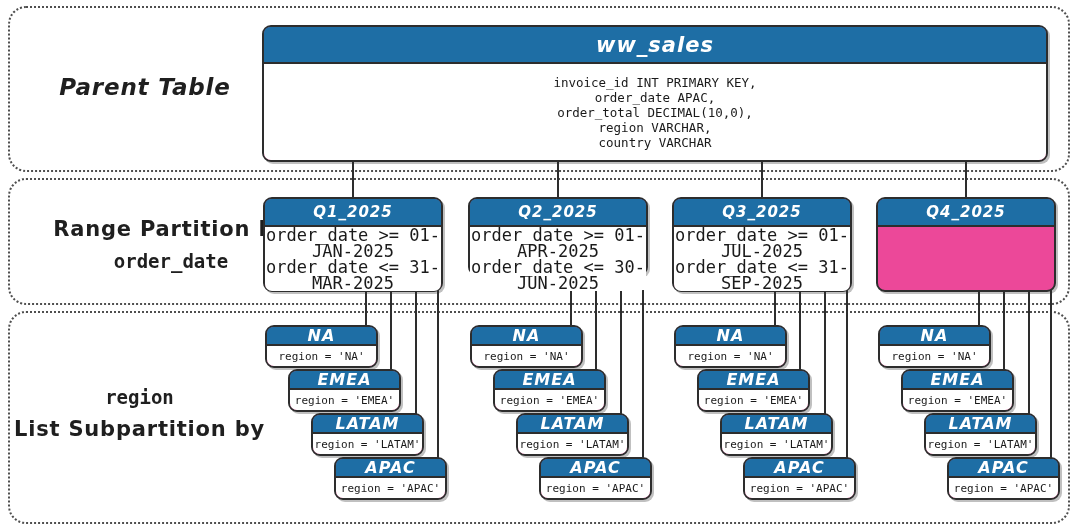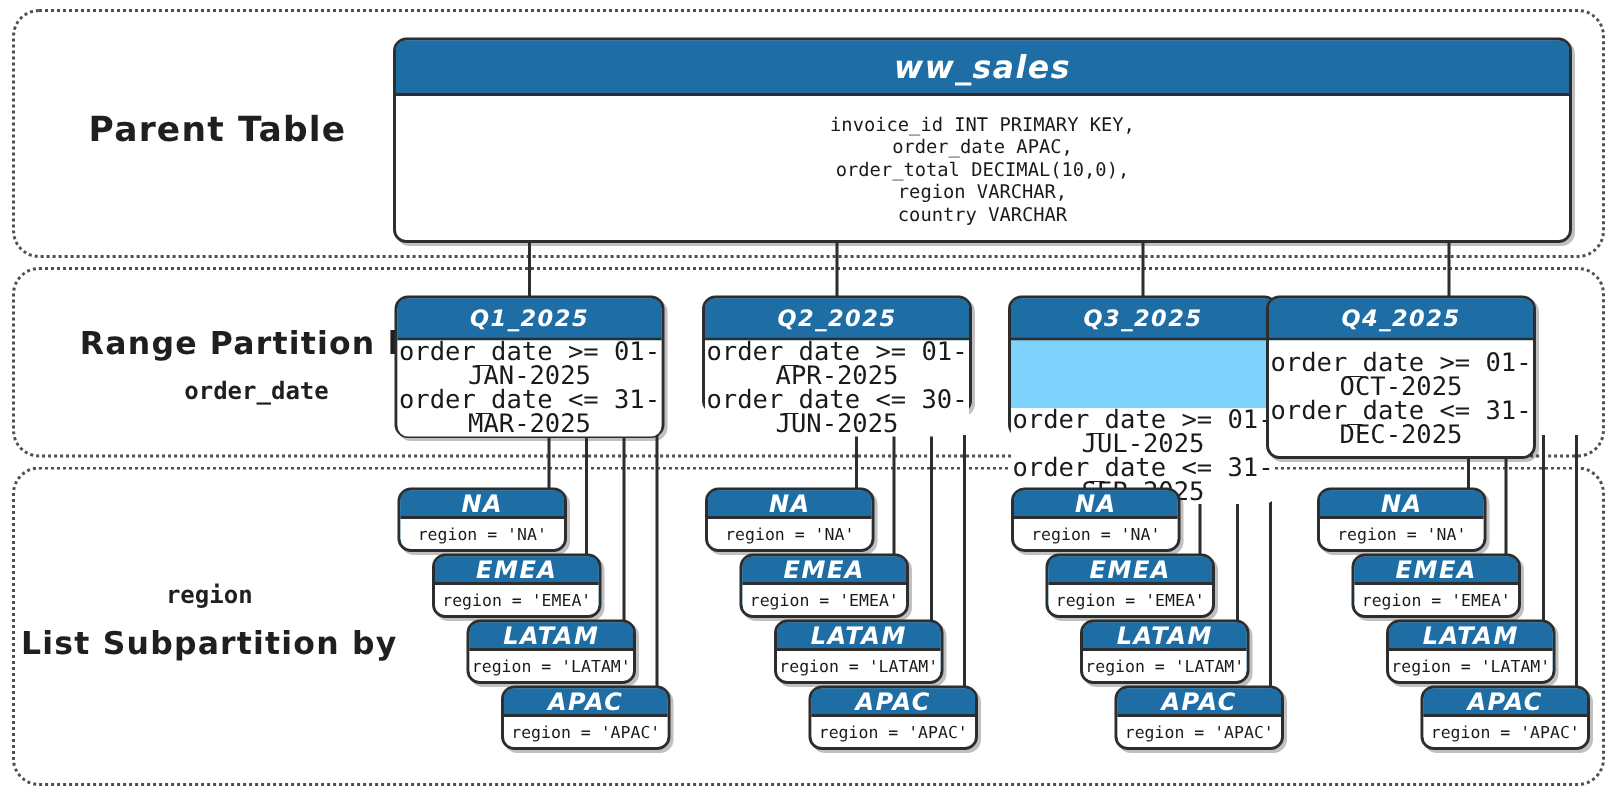--- a/index.html
+++ b/index.html
@@ -12,24 +12,24 @@
     position:absolute;left:8px;width:1062px;box-sizing:border-box;
     border:2px dotted #4f4f4f;border-radius:18px;background:transparent;
   }
   
   .section-label{
     position:absolute;display:flex;flex-direction:column;align-items:center;
     text-align:center;font-weight:bold;color:#1f1f1f;letter-spacing:.8px;
   }
   .label-line{font-size:21px;line-height:30px;}
   .label-line.big{font-size:23px;}
-  .label-line.mono{font-family:"DejaVu Sans Mono",monospace;font-size:16px;letter-spacing:0;line-height:34px;}
+  .label-line.mono{font-family:"DejaVu Sans Mono",monospace;font-size:19px;letter-spacing:0;line-height:34px;}
   
   .card{
-    position:absolute;box-sizing:border-box;background:#7dd3fc;
+    position:absolute;box-sizing:border-box;background:#ec4899;
     border:2px solid #2d2d2d;border-radius:9px;
     box-shadow:2px 2px 0 rgba(45,45,45,.3);
     display:flex;flex-direction:column;
   }
   .card-header{
     background:#1e6ea5;color:#ffffff;border-bottom:2px solid #2d2d2d;
     border-radius:6px 6px 0 0;display:flex;align-items:center;justify-content:center;
     font-weight:bold;font-style:italic;letter-spacing:1px;flex:0 0 auto;
   }
   .card-body{
@@ -80,21 +80,21 @@
       <div class="vline" style="left: 846px; top: 290px; height: 170px;"></div>
       <div class="vline" style="left: 965px; top: 161px; height: 38px;"></div>
       <div class="vline" style="left: 978px; top: 290px; height: 38px;"></div>
       <div class="vline" style="left: 1003px; top: 290px; height: 82px;"></div>
       <div class="vline" style="left: 1028px; top: 290px; height: 126px;"></div>
       <div class="vline" style="left: 1050px; top: 290px; height: 170px;"></div>
     </div>
 
   <div class="layer" id="cards-layer">
 
-    <div class="section-label" style="left:20px;top:72px;width:250px;">
+    <div class="section-label" style="left:20px;top:72px;width:250px;font-style:italic;">
       <div class="label-line big">Parent Table</div>
     </div>
     <div class="section-label" style="left:12px;top:214px;width:250px;margin-left:34px;">
       <div class="label-line">Range Partition by</div>
       <div class="label-line mono">order_date</div>
     </div>
     <div class="section-label" style="left:12px;top:380px;width:255px;">
       <div class="label-line mono">region</div>
       <div class="label-line">List Subpartition by</div>
     </div>
@@ -187,21 +187,21 @@
         </div>
       </div>
       <div class="card sub-card" style="left: 539px; top: 457px; width: 113px; height: 43px;">
         <div class="card-header">APAC</div>
         <div class="card-body">
           <div class="mono-block">
             <div>region = 'APAC'</div>
           </div>
         </div>
       </div>
-      <div class="card quarter-card" style="left: 672px; top: 197px; width: 180px; height: 95px; gap: 45px;">
+      <div class="card quarter-card" style="left: 672px; top: 197px; width: 180px; height: 95px;">
         <div class="card-header">Q3_2025</div>
         <div class="card-body">
           <div class="mono-block">
             <div>order_date &gt;= 01-JUL-2025</div>
             <div>order_date &lt;= 31-SEP-2025</div>
           </div>
         </div>
       </div>
       <div class="card sub-card" style="left: 674px; top: 325px; width: 113px; height: 43px;">
         <div class="card-header">NA</div>
@@ -228,28 +228,22 @@
         </div>
       </div>
       <div class="card sub-card" style="left: 743px; top: 457px; width: 113px; height: 43px;">
         <div class="card-header">APAC</div>
         <div class="card-body">
           <div class="mono-block">
             <div>region = 'APAC'</div>
           </div>
         </div>
       </div>
-      <div class="card quarter-card" style="left: 844px; top: 197px; width: 180px; height: 109px;">
+      <div class="card quarter-card" style="left: 876px; top: 197px; width: 180px; height: 95px;">
         <div class="card-header">Q4_2025</div>
-        <div class="card-body">
-          <div class="mono-block">
-            <div>order_date &gt;= 01-OCT-2025</div>
-            <div>order_date &lt;= 31-DEC-2025</div>
-          </div>
-        </div>
       </div>
       <div class="card sub-card" style="left: 878px; top: 325px; width: 113px; height: 43px;">
         <div class="card-header">NA</div>
         <div class="card-body">
           <div class="mono-block">
             <div>region = 'NA'</div>
           </div>
         </div>
       </div>
       <div class="card sub-card" style="left: 901px; top: 369px; width: 113px; height: 43px;">

